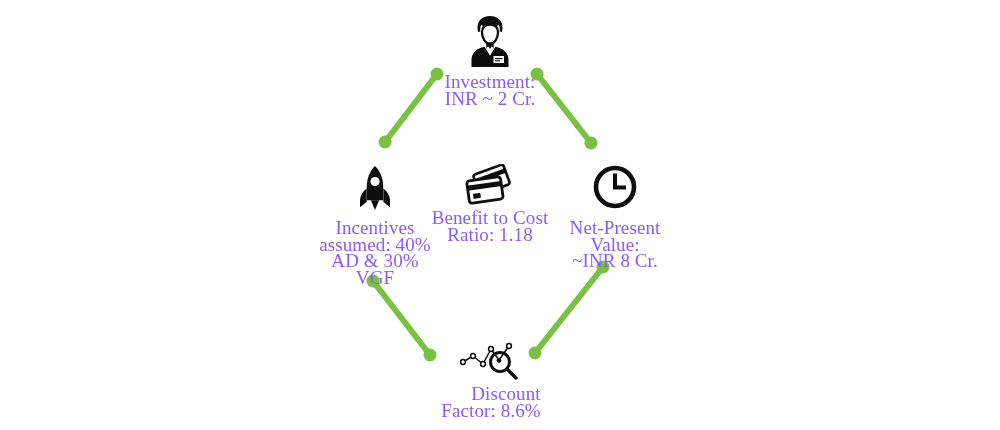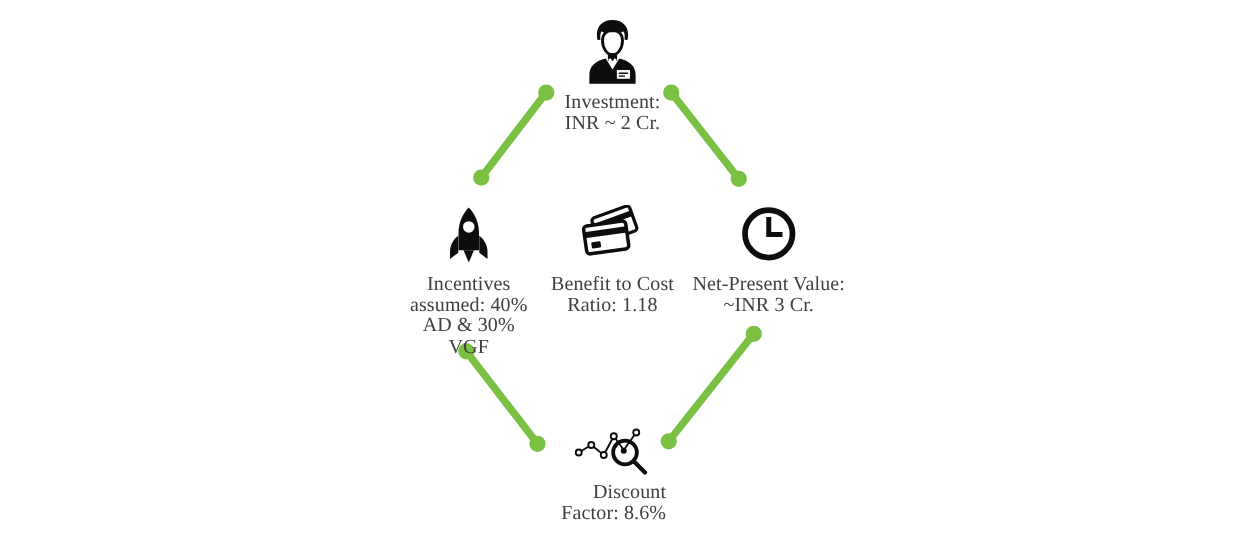--- a/index.html
+++ b/index.html
@@ -28,22 +28,22 @@
     display: flex;
     flex-direction: column;
     align-items: center;
     text-align: center;
   }
   .node-icon {
     display: block;
     line-height: 0;
   }
   .node-label {
-    color: #404040;
-    font-size: 16px;
+    color: #8b5cf6;
+    font-size: 19px;
     line-height: 16.5px;
     letter-spacing: 0.1px;
     white-space: pre-line;
     font-family: "Liberation Serif", "DejaVu Serif", serif;
   }
 
   
   #node-investment {
     left: 422px;
     top: 14px;
@@ -56,21 +56,21 @@
     top: 164px;
     width: 124px;
   }
   #node-incentives .node-label { margin-top: 6px; }
 
   #node-bcr {
     left: 428px;
     top: 164px;
     width: 124px;
   }
-  #node-bcr .node-label { margin-top: 10px; }
+  #node-bcr .node-label { }
 
   #node-npv {
     left: 552px;
     top: 164px;
     width: 126px;
   }
   #node-npv .node-label { margin-top: 10px; }
 
   #node-discount {
     left: 432px;
@@ -183,21 +183,21 @@
   </div>
 
   <div class="node" id="node-npv">
     <span class="node-icon">
       <svg width="46" height="46" viewBox="0 0 46 46">
         <circle cx="23" cy="23" r="19" fill="#ffffff" stroke="#0d0d0d" stroke-width="4.6"></circle>
         <path d="M23 11.5v12h9" fill="none" stroke="#0d0d0d" stroke-width="4" stroke-linecap="square" stroke-linejoin="miter"></path>
       </svg>
     </span>
     <span class="node-label">Net-Present Value:
-~INR  3 Cr.</span>
+~INR  8 Cr.</span>
   </div>
 
   <div class="node" id="node-discount">
     <span class="node-icon">
       <svg width="64" height="40" viewBox="0 0 64 40">
         <g fill="none" stroke="#0d0d0d" stroke-width="1.5">
 
           <polyline points="4,22 14,16 24,24 32,9 40,20 50,6" stroke-linejoin="round" stroke-linecap="round"></polyline>
           <circle cx="4" cy="22" r="2.4" fill="#ffffff"></circle>
           <circle cx="14" cy="16" r="2.4" fill="#ffffff"></circle>

